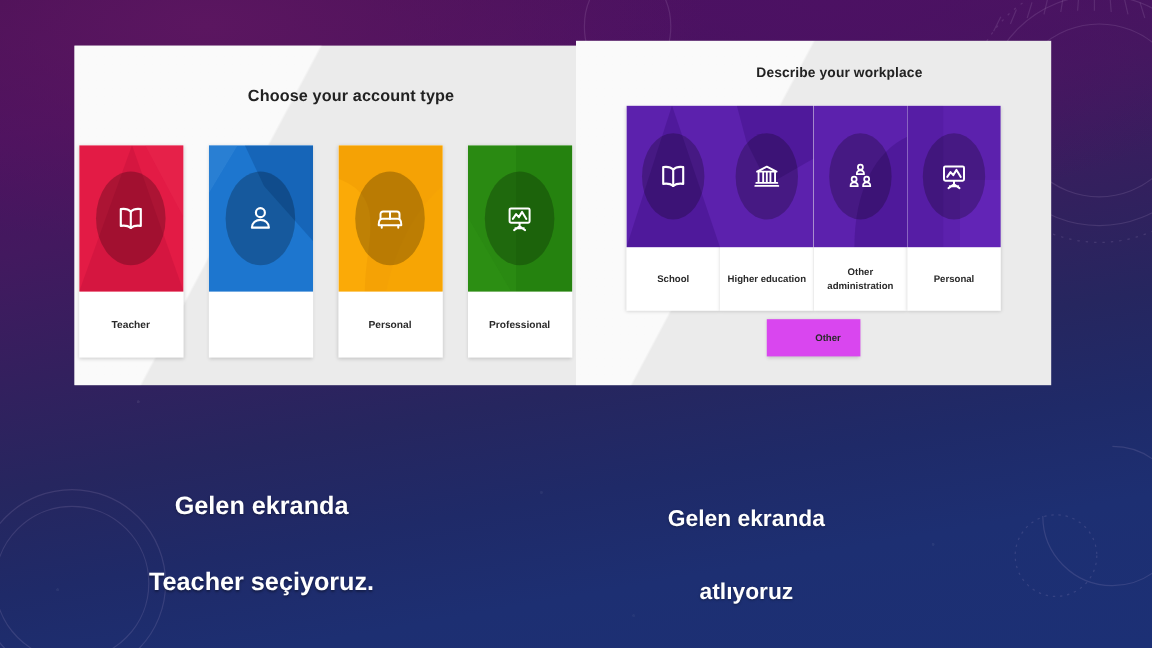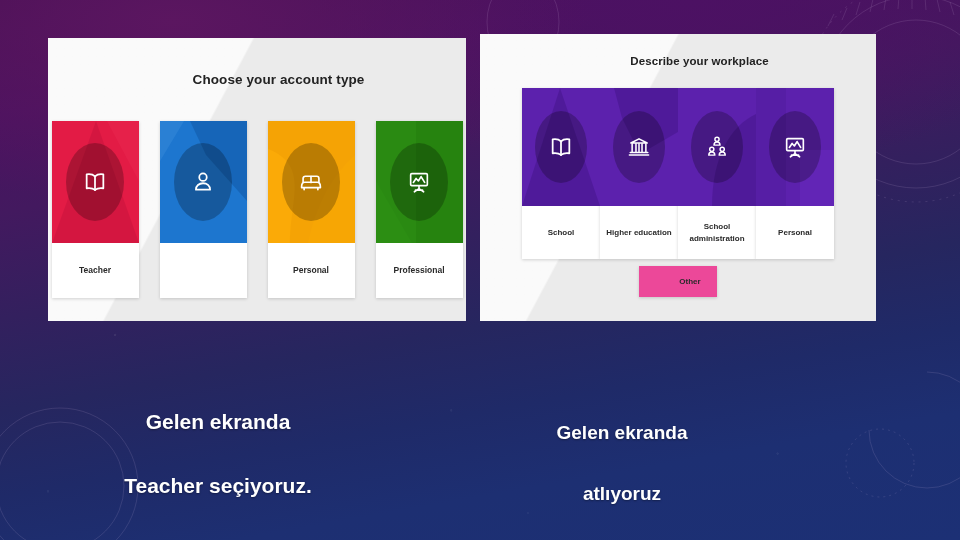--- a/index.html
+++ b/index.html
@@ -66,21 +66,21 @@
     position: absolute;
     inset: 0;
     background: linear-gradient(118deg,
        rgba(255,255,255,.75) 0%,
        rgba(255,255,255,.75) 36%,
        rgba(228,228,228,.0) 36.4%,
        rgba(228,228,228,0) 100%);
     pointer-events: none;
   }
 
-  #panel-left  { left: 48px;  top: 38px; width: 418px; height: 283px; }
+  #panel-left  { left: 62px;  top: 38px; width: 418px; height: 283px; }
   #panel-right { left: 480px; top: 34px; width: 396px; height: 287px; }
 
   .panel-heading {
     position: relative;
     text-align: center;
     color: #222;
     font-weight: 700;
     letter-spacing: .1px;
     z-index: 3;
     padding-left: 43px;
@@ -168,21 +168,21 @@
   .card-row-other {
     position: relative;
     display: flex;
     justify-content: center;
     margin-top: 7px;
     z-index: 3;
   }
   .other-card {
     width: 78px;
     height: 31px;
-    background: #ec4899;
+    background: #d946ef;
     box-shadow: 0 1px 3px rgba(0,0,0,.17);
     display: flex;
     align-items: center;
     justify-content: center;
     font-size: 8px;
     font-weight: 700;
     color: #2a2a2a;
     cursor: pointer;
     padding-left: 24px;
   }
@@ -358,21 +358,21 @@
           <svg viewBox="0 0 24 24" fill="none" stroke="currentColor" stroke-width="1.4" stroke-linecap="round" stroke-linejoin="round">
             <circle cx="12" cy="4.6" r="2"></circle>
             <path d="M9.1 10.2 C9.1 8.4 10.3 7.2 12 7.2 C13.7 7.2 14.9 8.4 14.9 10.2 Z"></path>
             <circle cx="7" cy="14.2" r="2"></circle>
             <path d="M4.1 19.8 C4.1 18 5.3 16.8 7 16.8 C8.7 16.8 9.9 18 9.9 19.8 Z"></path>
             <circle cx="17" cy="14.2" r="2"></circle>
             <path d="M14.1 19.8 C14.1 18 15.3 16.8 17 16.8 C18.7 16.8 19.9 18 19.9 19.8 Z"></path>
           </svg>
         </span>
       </div>
-      <div class="card-label">School administration</div>
+      <div class="card-label">Other administration</div>
     </div>
 
     <div class="acct-card">
       <div class="card-art art-purple">
         <svg class="card-shape" width="78" height="118" viewBox="0 0 78 118">
           <rect x="44" y="62" width="34" height="56" fill="#6b2bc4"></rect>
           <rect x="0" y="0" width="30" height="118" fill="#3d1080" opacity=".4"></rect>
         </svg>
         <div class="card-ellipse"></div>
         <span class="card-icon">

